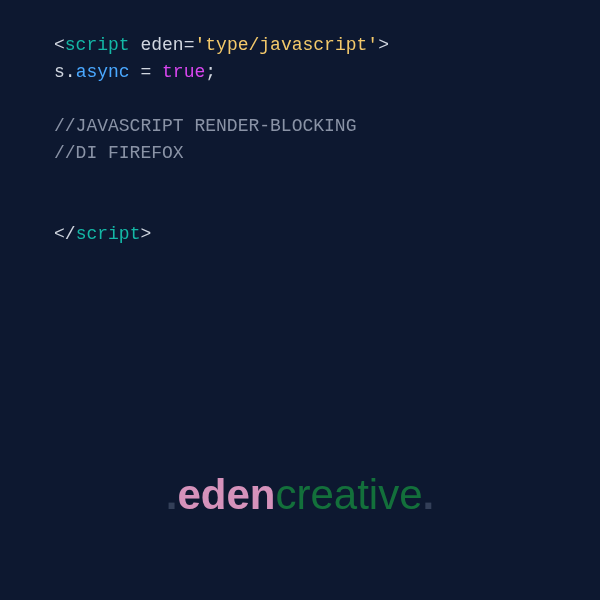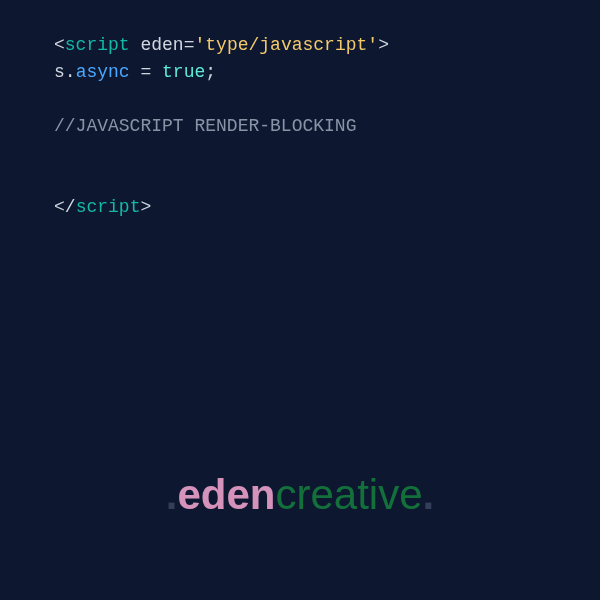--- a/index.html
+++ b/index.html
@@ -17,21 +17,21 @@
     padding: 32px 0 0 54px;
     color: #d0d6e0;
   }
   .punct { color: #d0d6e0; }
   .tag-angle { color: #d0d6e0; }
   .tag-name { color: #14b8a6; }
   .attr-name { color: #d0d6e0; }
   .attr-value { color: #f3c96b; }
   .ident { color: #d0d6e0; }
   .prop { color: #4aa8ff; }
-  .bool { color: #5eead4; margin-top: 12px; }
+  .bool { color: #d946ef; margin-top: 12px; }
   .comment { color: #8a93a6; }
   .line { white-space: pre; }
   .blank { height: 27px; }
   .watermark {
     position: absolute;
     left: 0;
     right: 0;
     top: 463px;
     text-align: center;
     font-family: -apple-system, BlinkMacSystemFont, "Segoe UI", Arial, sans-serif;
@@ -47,20 +47,21 @@
   .wm-dot2 { color: #3a4660; }
 </style>
 </head>
 <body>
 
 <div class="code-block">
   <div class="line"><span class="tag-angle">&lt;</span><span class="tag-name">script</span><span class="punct"> </span><span class="attr-name">eden</span><span class="punct">=</span><span class="attr-value">'</span><span class="attr-value">type/javascript</span><span class="attr-value">'</span><span class="tag-angle">&gt;</span></div>
   <div class="line"><span class="ident">s</span><span class="punct">.</span><span class="prop">async</span><span class="punct"> = </span><span class="bool">true</span><span class="punct">;</span></div>
   <div class="blank"></div>
   <div class="line comment"><span>//</span><span>JAVASCRIPT RENDER-BLOCKING</span></div>
+  <div class="line comment"><span>//</span><span>DI FIREFOX</span></div>
   <div class="blank"></div>
   <div class="blank"></div>
   <div class="line"><span class="tag-angle">&lt;</span><span class="tag-angle">/</span><span class="tag-name">script</span><span class="tag-angle">&gt;</span></div>
 </div>
 
 <div class="watermark">
   <span class="wm-dot1">.</span><span class="wm-eden">eden</span><span class="wm-creative">creative</span><span class="wm-dot2">.</span>
 </div>
 
 </body></html>

